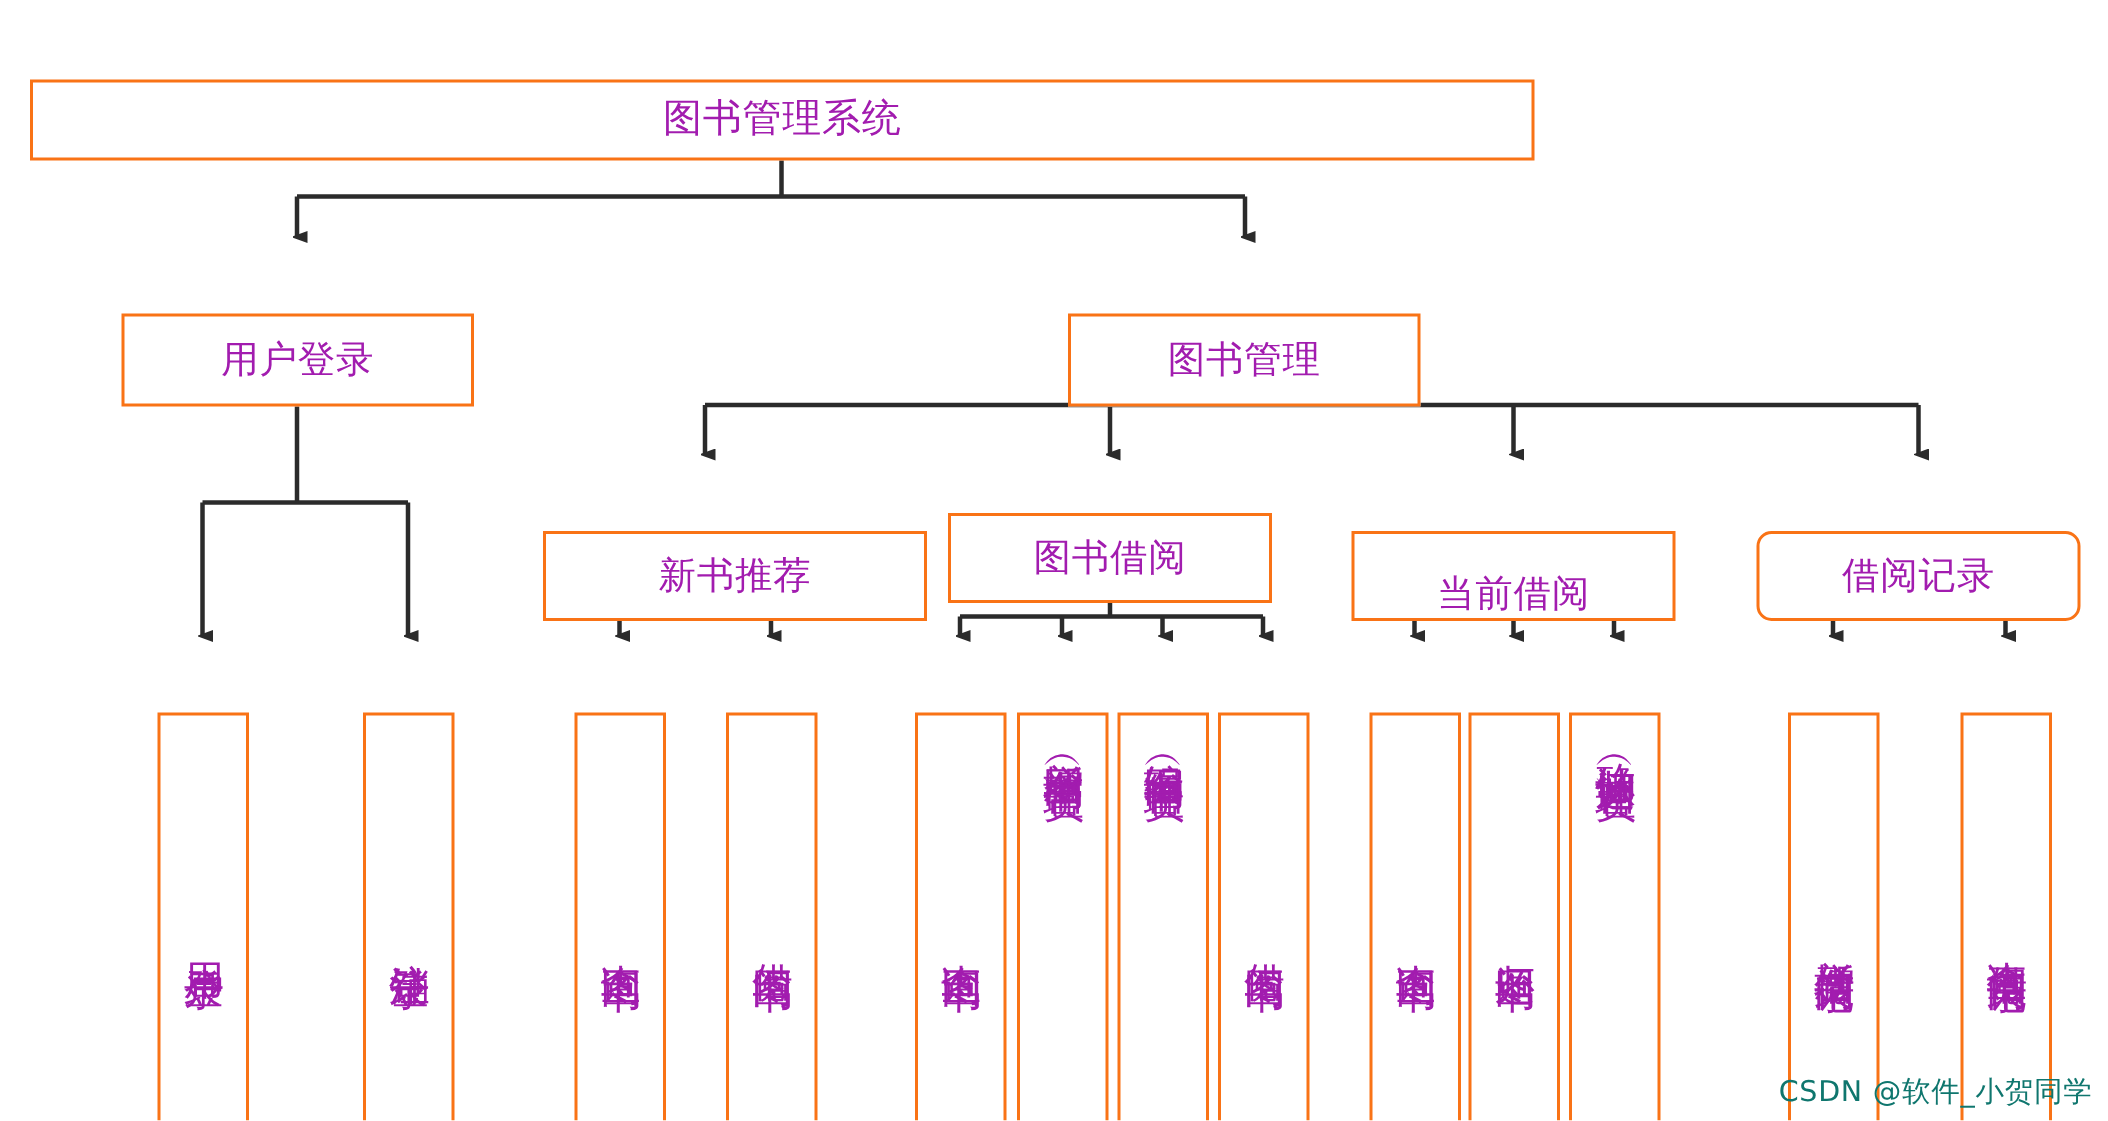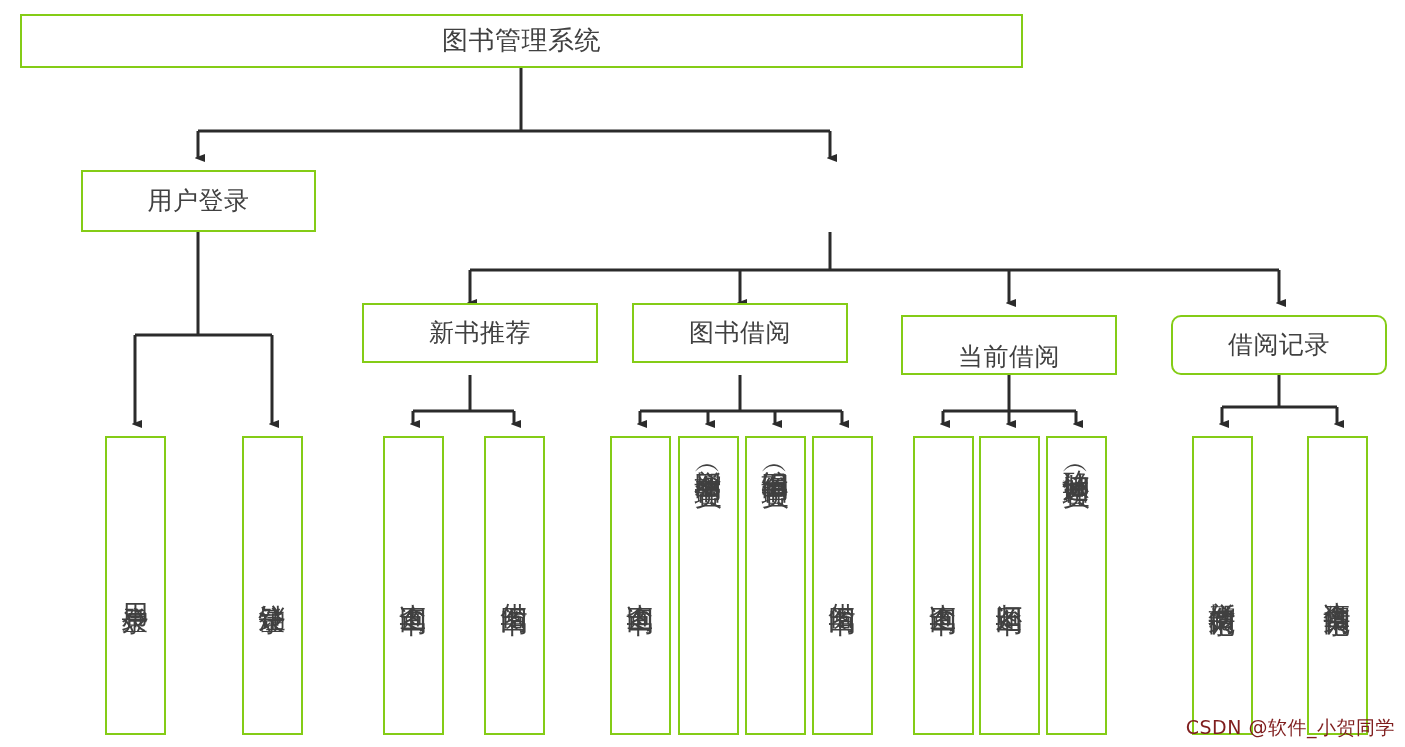--- a/index.html
+++ b/index.html
@@ -21,26 +21,27 @@
     position: absolute;
     left: 0;
     top: 0;
     width: 1405px;
     height: 747px;
     pointer-events: none;
   }
   .node {
     position: absolute;
     box-sizing: border-box;
-    border: 2px solid #84cc16;
+    border: 2px solid #f97316;
     background: #ffffff;
     display: flex;
     align-items: center;
     justify-content: center;
-    color: #404040;
+    color: #a21caf;
+    margin-top: 39px;
   }
   .node-label {
     display: block;
     text-align: center;
     line-height: 1.28;
     white-space: pre;
   }
   .node.horiz .node-label {
     font-size: 25px;
     letter-spacing: 0.5px;
@@ -63,21 +64,21 @@
   }
   .node.vert.centered {
     align-items: center;
     padding-top: 0;
   }
   .watermark {
     position: absolute;
     right: 10px;
     bottom: 6px;
     font-size: 19px;
-    color: #7f1d1d;
+    color: #0f766e;
     letter-spacing: 0.5px;
     white-space: nowrap;
   }
 </style>
 </head>
 <body>
 
 <div id="canvas">
 
   <svg class="edges" viewBox="0 0 1405 747" xmlns="http://www.w3.org/2000/svg">
@@ -130,22 +131,25 @@
     </g>
   </svg>
 
   <div class="node root horiz" style="left:20px; top:14px; width:1003px; height:54px;">
     <span class="node-label">图书管理系统</span>
   </div>
 
   <div class="node horiz" style="left:81px; top:170px; width:235px; height:62px;">
     <span class="node-label">用户登录</span>
   </div>
-
-  <div class="node horiz" style="left:362px; top:303px; width:236px; height:60px;">
+  <div class="node horiz" style="left:712px; top:170px; width:235px; height:62px;">
+    <span class="node-label">图书管理</span>
+  </div>
+
+  <div class="node horiz" style="left:362px; top:315px; width:256px; height:60px;">
     <span class="node-label">新书推荐</span>
   </div>
   <div class="node horiz" style="left:632px; top:303px; width:216px; height:60px;">
     <span class="node-label">图书借阅</span>
   </div>
   <div class="node horiz" style="left:901px; top:315px; width:216px; height:60px;align-items:flex-end;">
     <span class="node-label">当前借阅</span>
   </div>
   <div class="node horiz" style="left:1171px; top:315px; width:216px; height:60px;border-radius:10px;">
     <span class="node-label">借阅记录</span>

